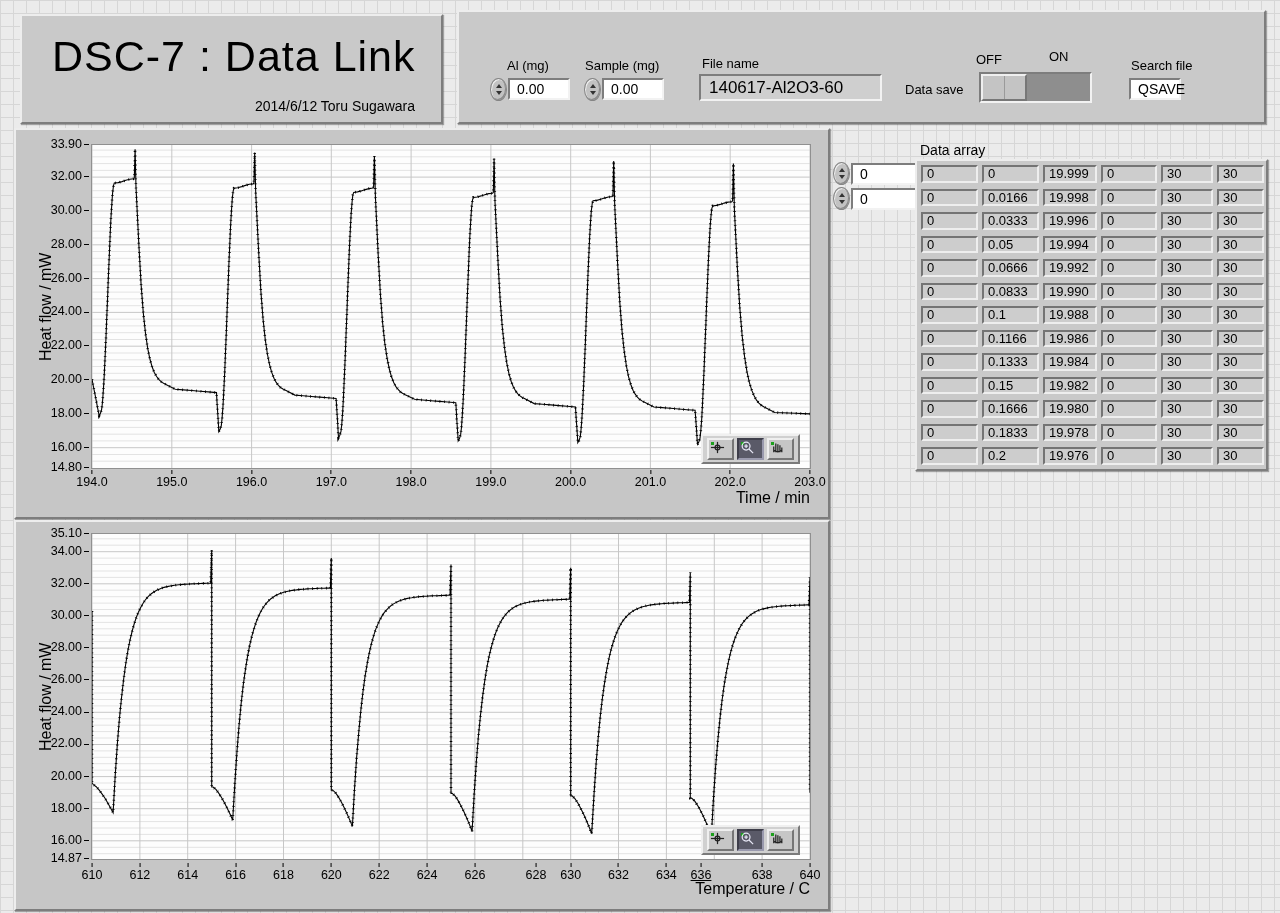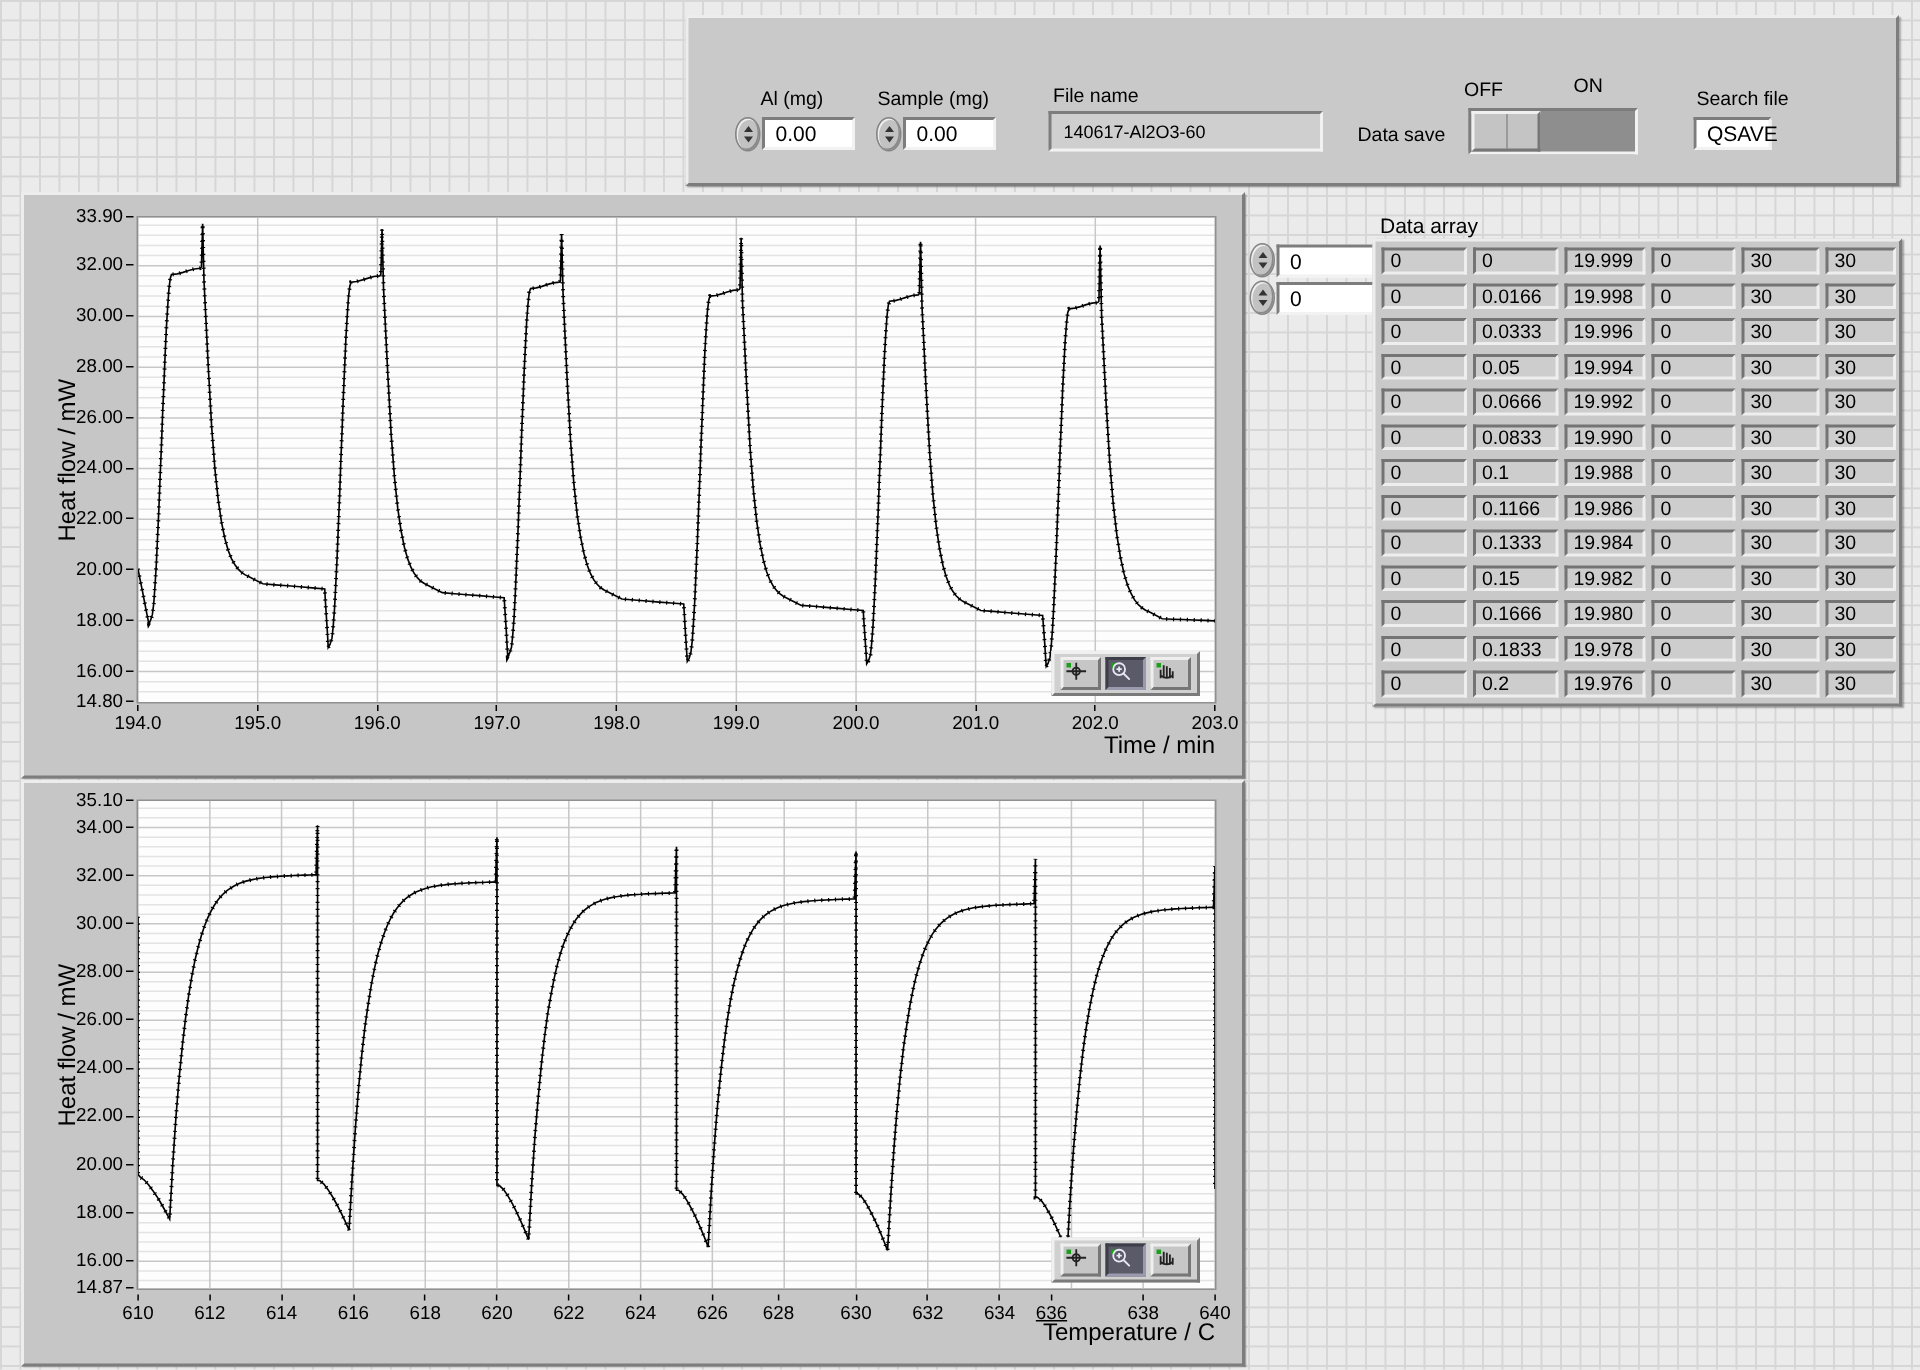--- a/index.html
+++ b/index.html
@@ -32,21 +32,21 @@
     background:#c2c2c2;border:1px solid #858585;
     box-shadow:inset 1px 1px 0 #eee, inset -1px -1px 0 #8a8a8a;
     display:flex;flex-direction:column;align-items:center;justify-content:center;gap:3px;
   }
   .tri-up{width:0;height:0;border-left:3px solid transparent;border-right:3px solid transparent;border-bottom:4px solid #333;}
   .tri-down{width:0;height:0;border-left:3px solid transparent;border-right:3px solid transparent;border-top:4px solid #333;}
   .num-field{
     position:absolute;height:22px;background:#fff;font-size:14px;
     line-height:19px;padding-left:7px;
   }
-  .file-field{position:absolute;background:#cfcfcf;font-size:12px;line-height:24px;padding-left:8px;}
+  .file-field{position:absolute;background:#cfcfcf;font-size:17px;line-height:24px;padding-left:8px;}
   .toggle-track{
     position:absolute;left:520px;top:60px;width:113px;height:31px;
     background:#8e8e8e;display:flex;
   }
   .toggle-handle{
     width:46px;height:100%;background:#c4c4c4;box-sizing:border-box;
     border:2px solid;border-color:#efefef #777 #777 #efefef;
     background-image:linear-gradient(90deg,transparent 21px,#9a9a9a 21px,#9a9a9a 22px,transparent 22px);
   }
 
@@ -113,20 +113,24 @@
     border:2px solid;border-color:#747474 #eeeeee #eeeeee #747474;
     background:#cdcdcd;font-size:13px;line-height:14px;padding-left:4px;
     white-space:nowrap;overflow:hidden;box-sizing:border-box;
   }
 </style>
 </head>
 <body>
 
 <div class="screen">
 
+  <div class="panel title-panel">
+    <div class="app-title">DSC-7 : Data Link</div>
+    <div class="app-subtitle">2014/6/12  Toru Sugawara</div>
+  </div>
 
   <div class="panel header-panel">
     <div class="hlabel" style="left:48px;top:46px;">Al (mg)</div>
     <div class="spin-circle" style="left:31px;top:66px;">
       <span class="tri-up"></span>
       <span class="tri-down"></span>
     </div>
     <div class="num-field sunken" style="left:49px;top:66px;width:62px;">0.00</div>
 
     <div class="hlabel" style="left:126px;top:46px;">Sample (mg)</div>
@@ -265,21 +269,21 @@
     <div class="xticks" id="temp_xticks">
         <div class="xtick" style="left: 0px;">610</div>
         <div class="xtick" style="left: 47.8667px;">612</div>
         <div class="xtick" style="left: 95.7333px;">614</div>
         <div class="xtick" style="left: 143.6px;">616</div>
         <div class="xtick" style="left: 191.467px;">618</div>
         <div class="xtick" style="left: 239.333px;">620</div>
         <div class="xtick" style="left: 287.2px;">622</div>
         <div class="xtick" style="left: 335.067px;">624</div>
         <div class="xtick" style="left: 382.933px;">626</div>
-        <div class="xtick" style="left: 427px; text-align: right;">628</div>
+        <div class="xtick" style="left: 444px; text-align: right;">628</div>
         <div class="xtick" style="left: 478.667px;">630</div>
         <div class="xtick" style="left: 526.533px;">632</div>
         <div class="xtick" style="left: 574.4px;">634</div>
         <div class="xtick" style="left: 609px; text-decoration: underline;">636</div>
         <div class="xtick" style="left: 670.133px;">638</div>
         <div class="xtick" style="left: 718px;">640</div>
       </div>
     <div class="xlab">Temperature / C</div>
   </div>
 

